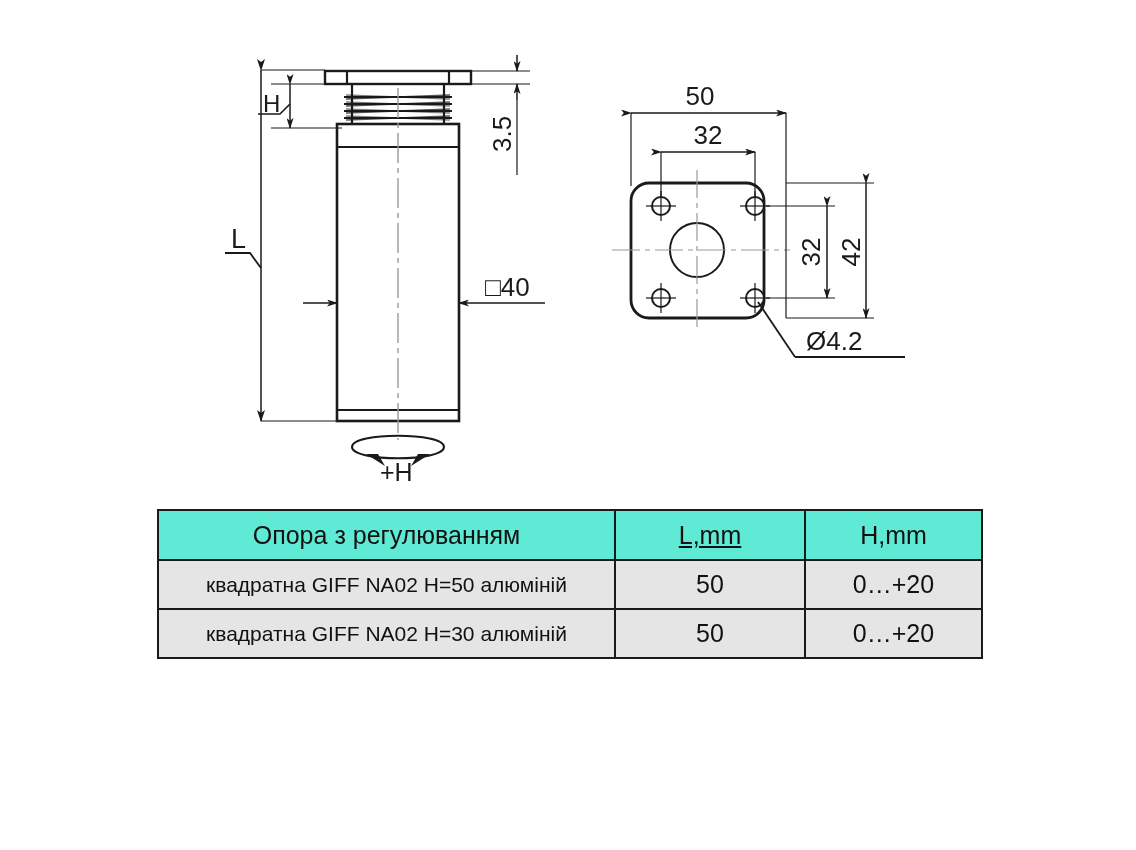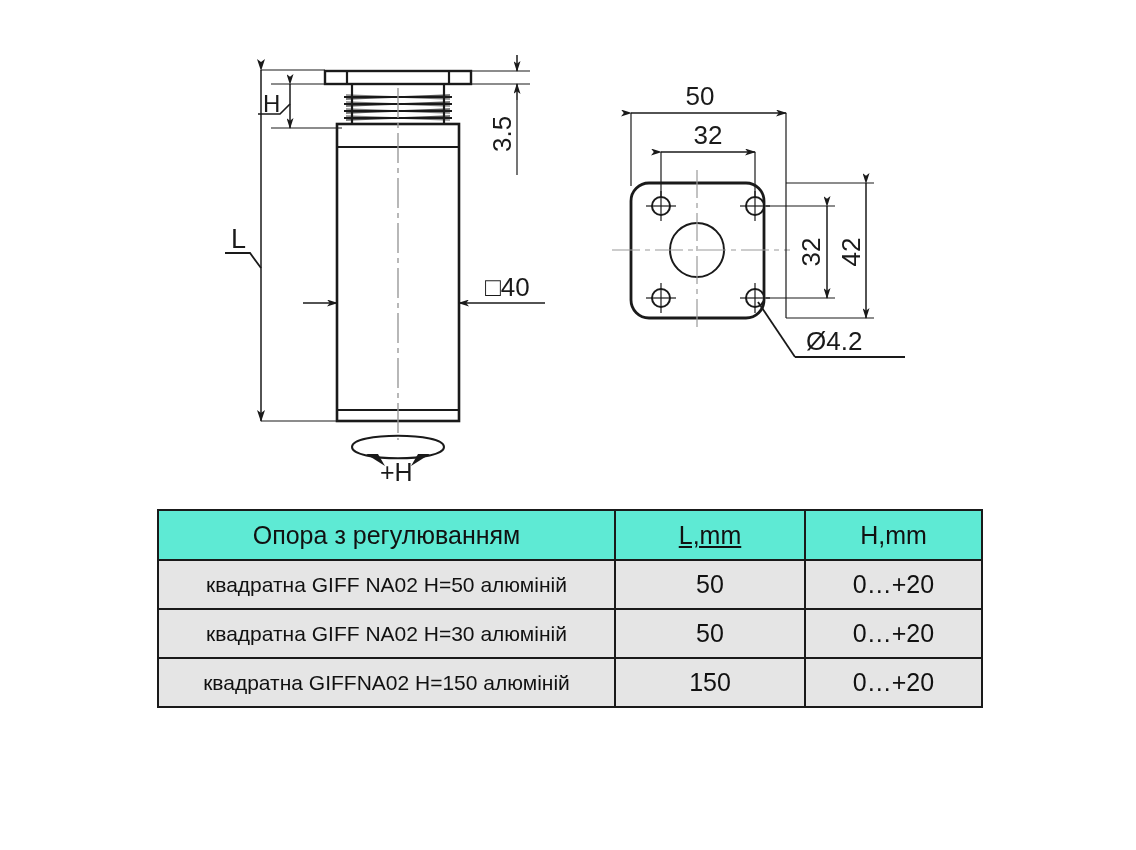--- a/index.html
+++ b/index.html
@@ -230,19 +230,14 @@
     <tr>
       <td>квадратна GIFF NA02 H=50 алюміній</td>
       <td class="num-cell">50</td>
       <td class="num-cell">0…+20</td>
     </tr>
     <tr>
       <td>квадратна GIFF NA02 H=30 алюміній</td>
       <td class="num-cell">50</td>
       <td class="num-cell">0…+20</td>
     </tr>
-    <tr>
-      <td>квадратна GIFFNA02 H=150 алюміній</td>
-      <td class="num-cell">150</td>
-      <td class="num-cell">0…+20</td>
-    </tr>
   </tbody>
 </table>
 
 </body></html>

